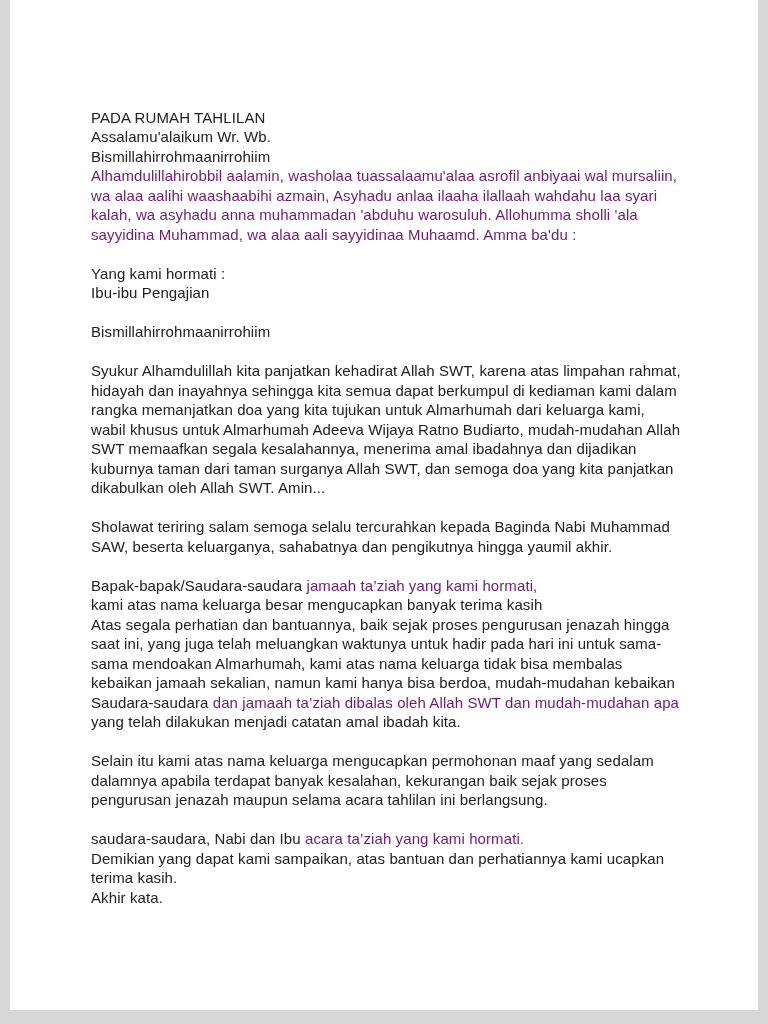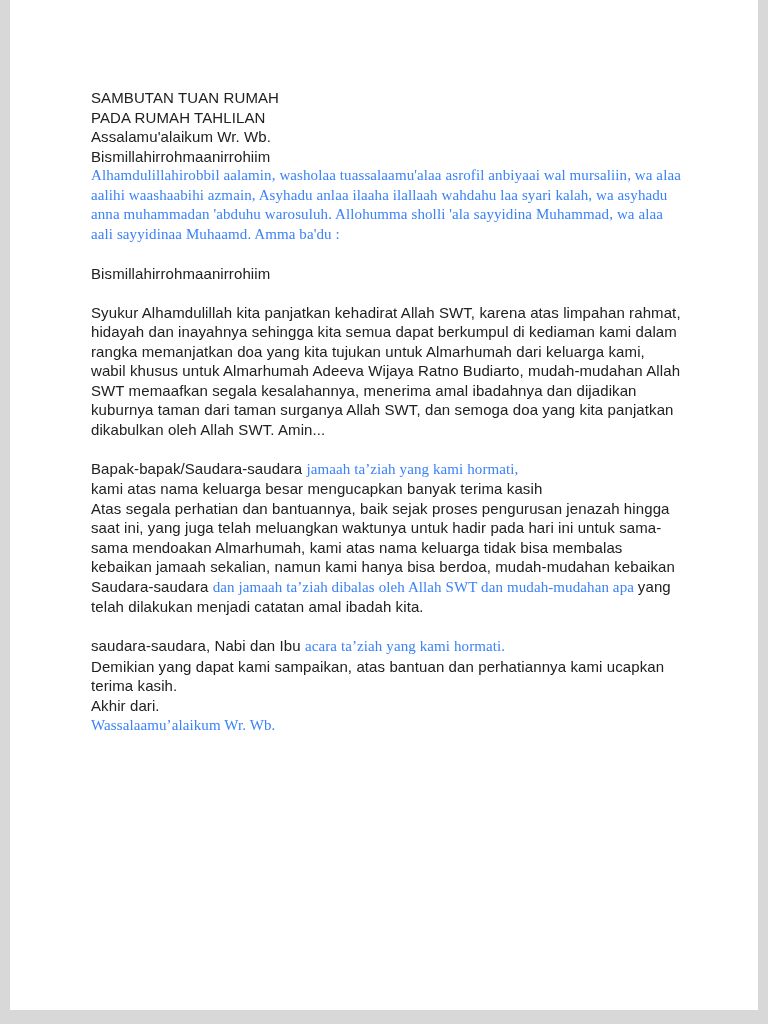--- a/index.html
+++ b/index.html
@@ -22,42 +22,48 @@
     left: 81px;
     top: 88px;
     width: 590px;
     font-size: 15px;
     line-height: 19.5px;
     color: #212121;
     letter-spacing: 0.1px;
   }
   .para { margin: 0 0 19.5px 0; }
   .tight { margin: 0; }
-  .muted { color: #3b82f6; font-family: Liberation Serif, serif; }
+  .muted { color: #701a75; }
 </style>
 </head>
 <body>
 
 <div class="page">
   <div class="content">
 
     <p class="para tight">
-      <span>SAMBUTAN TUAN RUMAH</span><br>
+      <br>
       <span>PADA RUMAH TAHLILAN</span><br>
       <span>Assalamu'alaikum Wr. Wb.</span><br>
       <span>Bismillahirrohmaanirrohiim</span>
     </p>
 
     <p class="para muted">Alhamdulillahirobbil aalamin, washolaa tuassalaamu'alaa asrofil anbiyaai wal mursaliin, wa alaa aalihi waashaabihi azmain, Asyhadu anlaa ilaaha ilallaah wahdahu laa syari kalah, wa asyhadu anna muhammadan 'abduhu warosuluh. Allohumma sholli 'ala sayyidina Muhammad, wa alaa aali sayyidinaa Muhaamd. Amma ba'du :</p>
 
+    <p class="para">
+      <span>Yang kami hormati :</span><br>
+      <span>Ibu-ibu Pengajian</span>
+    </p>
 
     <p class="para">Bismillahirrohmaanirrohiim</p>
 
     <p class="para">Syukur Alhamdulillah kita panjatkan kehadirat Allah SWT, karena atas limpahan rahmat, hidayah dan inayahnya sehingga kita semua dapat berkumpul di kediaman kami dalam rangka memanjatkan doa yang kita tujukan untuk Almarhumah dari keluarga kami, wabil khusus untuk Almarhumah Adeeva Wijaya Ratno Budiarto, mudah-mudahan Allah SWT memaafkan segala kesalahannya, menerima amal ibadahnya dan dijadikan kuburnya taman dari taman surganya Allah SWT, dan semoga doa yang kita panjatkan dikabulkan oleh Allah SWT. Amin...</p>
 
+    <p class="para">Sholawat teriring salam semoga selalu tercurahkan kepada Baginda Nabi Muhammad SAW, beserta keluarganya, sahabatnya dan pengikutnya hingga yaumil akhir.</p>
 
     <p class="para"><span>Bapak-bapak/Saudara-saudara </span><span class="muted">jamaah ta’ziah yang kami hormati,</span><br><span>kami atas nama keluarga besar mengucapkan banyak terima kasih</span><br><span>Atas segala perhatian dan bantuannya, baik sejak proses pengurusan jenazah hingga saat ini, yang juga telah meluangkan waktunya untuk hadir pada hari ini untuk sama-sama mendoakan Almarhumah,  kami atas nama keluarga tidak bisa membalas kebaikan jamaah sekalian, namun kami hanya bisa berdoa, mudah-mudahan kebaikan Saudara-saudara </span><span class="muted">dan jamaah ta’ziah dibalas oleh Allah SWT dan mudah-mudahan apa </span><span>yang telah dilakukan menjadi catatan amal ibadah kita.</span></p>
 
+    <p class="para">Selain itu kami atas nama keluarga mengucapkan permohonan maaf yang sedalam dalamnya apabila terdapat banyak kesalahan, kekurangan baik sejak proses pengurusan jenazah maupun selama acara tahlilan ini berlangsung.</p>
 
-    <p class="para"><span>saudara-saudara, Nabi dan Ibu </span><span class="muted">acara ta’ziah yang kami hormati.</span><br><span>Demikian yang dapat kami sampaikan, atas bantuan dan perhatiannya kami ucapkan terima kasih.</span><br><span>Akhir dari.</span><br><span class="muted">Wassalaamu’alaikum Wr. Wb.</span></p>
+    <p class="para"><span>saudara-saudara, Nabi dan Ibu </span><span class="muted">acara ta’ziah yang kami hormati.</span><br><span>Demikian yang dapat kami sampaikan, atas bantuan dan perhatiannya kami ucapkan terima kasih.</span><br><span>Akhir kata.</span><br></p>
 
   </div>
 </div>
 
 </body></html>

